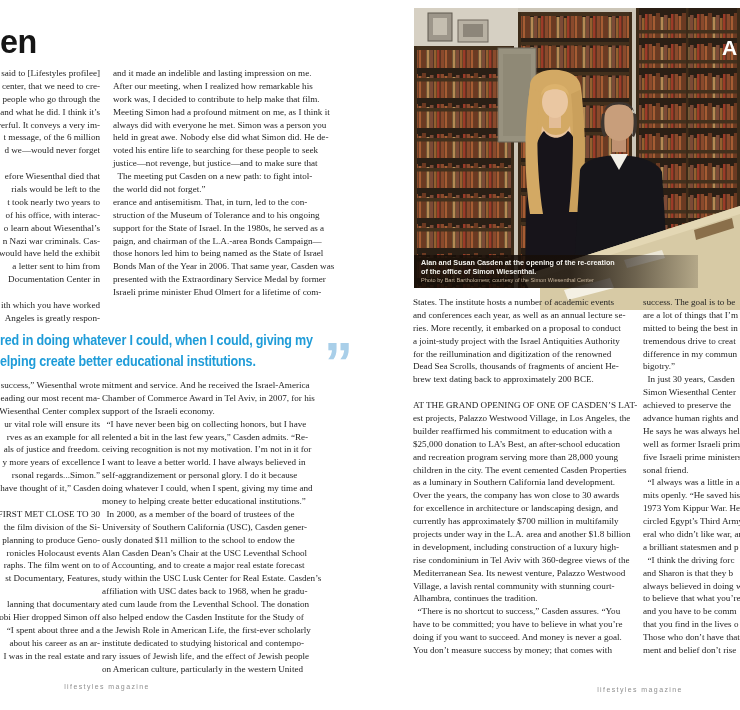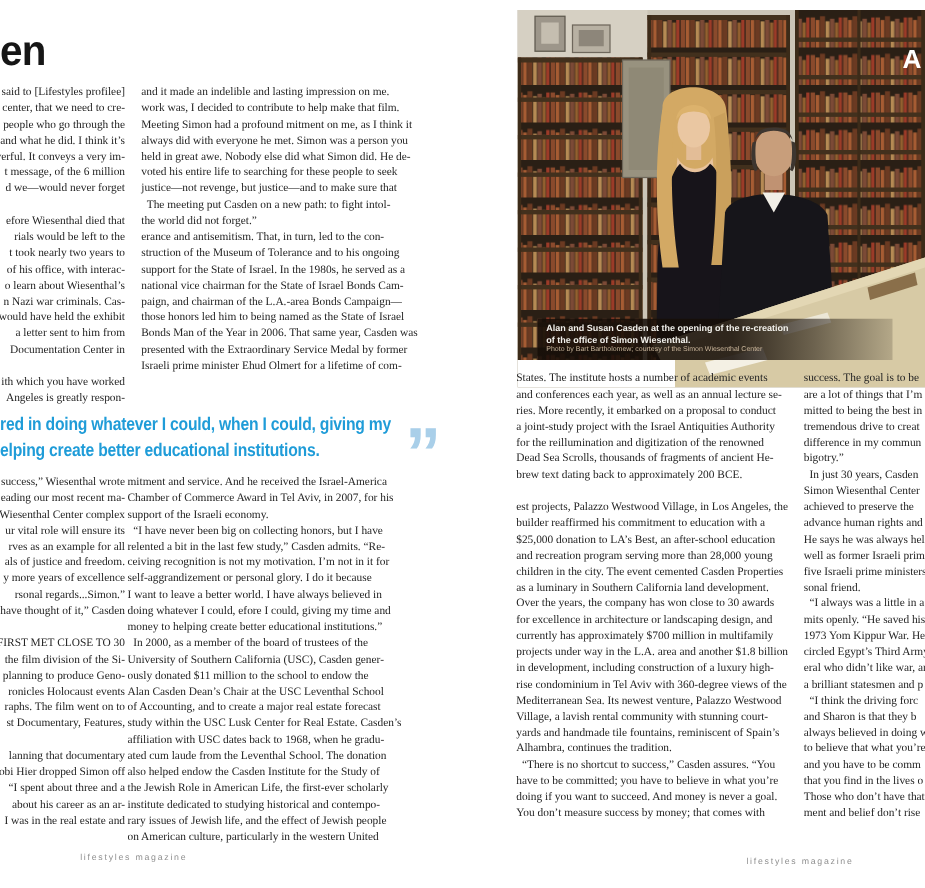--- a/index.html
+++ b/index.html
@@ -22,21 +22,21 @@
       line-height:20.6px;white-space:pre;letter-spacing:-0.2px;
       transform:scaleX(0.86);transform-origin:left top;}
   #quote-mark{left:324px;top:334px;font-family:"Liberation Sans",sans-serif;font-weight:bold;
       font-size:58px;line-height:1;}
   .footer{font-family:"Liberation Sans",sans-serif;font-size:7px;letter-spacing:1.4px;
       color:#8f8f8f;text-align:center;width:150px;white-space:pre}
   #footer-left{left:32px;top:683px}
   #footer-right{left:565px;top:686px}
   #photo{position:absolute;left:414px;top:8px;width:326px;height:302px;overflow:hidden;background:#cbc5b7}
   #photo svg{position:absolute;left:0;top:0}
-  #caption-bar{position:absolute;left:16px;top:247px;width:284px;height:33px;box-sizing:border-box;
+  #caption-bar{position:absolute;left:0;top:247px;width:284px;height:33px;box-sizing:border-box;
       padding:4px 0 0 7px;
       background:linear-gradient(90deg,rgba(22,14,8,0.87) 0%,rgba(22,14,8,0.87) 55%,rgba(22,14,8,0.55) 78%,rgba(22,14,8,0.18) 100%);}
   .cap-line{font-family:"Liberation Sans",sans-serif;font-weight:bold;font-size:7.2px;
       line-height:8.7px;color:#f2f1ec;white-space:pre}
   #credit{font-family:"Liberation Sans",sans-serif;font-size:5.6px;line-height:7.4px;white-space:pre;margin-top:1px}
   #photo-letter{position:absolute;left:308px;top:28px;font-family:"Liberation Sans",sans-serif;
       font-weight:bold;font-size:21px;color:#ffffff}
 </style>
 </head>
 <body>
@@ -60,32 +60,32 @@
     <div class="tl">n Nazi war criminals. Cas-</div>
     <div class="tl">would have held the exhibit</div>
     <div class="tl">a letter sent to him from</div>
     <div class="tl">Documentation Center in</div>
     <div class="tl"></div>
     <div class="tl">ith which you have worked</div>
     <div class="tl">Angeles is greatly respon-</div>
   </div>
 <div id="l-col2-top" class="col">
     <div class="tl">and it made an indelible and lasting impression on me.</div>
+    <div class="tl">After our meeting, when I realized how remarkable his</div>
     <div class="tl">work was, I decided to contribute to help make that film.</div>
     <div class="tl">Meeting Simon had a profound mitment on me, as I think it</div>
     <div class="tl">always did with everyone he met. Simon was a person you</div>
     <div class="tl">held in great awe. Nobody else did what Simon did. He de-</div>
     <div class="tl">voted his entire life to searching for these people to seek</div>
     <div class="tl">justice—not revenge, but justice—and to make sure that</div>
     <div class="tl">  The meeting put Casden on a new path: to fight intol-</div>
     <div class="tl">the world did not forget.”</div>
     <div class="tl">erance and antisemitism. That, in turn, led to the con-</div>
     <div class="tl">struction of the Museum of Tolerance and to his ongoing</div>
     <div class="tl">support for the State of Israel. In the 1980s, he served as a</div>
-    <div class="tl">national vice chairman for the State of Israel Bonds Cam-</div>
     <div class="tl">paign, and chairman of the L.A.-area Bonds Campaign—</div>
     <div class="tl">those honors led him to being named as the State of Israel</div>
     <div class="tl">Bonds Man of the Year in 2006. That same year, Casden was</div>
     <div class="tl">presented with the Extraordinary Service Medal by former</div>
     <div class="tl">Israeli prime minister Ehud Olmert for a lifetime of com-</div>
   </div>
 
 <div id="pullquote" class="abs">
   <div class="pq-line" style="color: rgb(31, 156, 216);">red in doing whatever I could, when I could, giving my</div>
   <div class="pq-line" style="color: rgb(31, 156, 216);">elping create better educational institutions.</div>
@@ -114,25 +114,25 @@
     <div class="tl">obi Hier dropped Simon off</div>
     <div class="tl">“I spent about three and a</div>
     <div class="tl">about his career as an ar-</div>
     <div class="tl">I was in the real estate and</div>
   </div>
 <div id="l-col2-bot" class="col">
     <div class="tl">mitment and service. And he received the Israel-America</div>
     <div class="tl">Chamber of Commerce Award in Tel Aviv, in 2007, for his</div>
     <div class="tl">support of the Israeli economy.</div>
     <div class="tl">  “I have never been big on collecting honors, but I have</div>
-    <div class="tl">relented a bit in the last few study,” Casden admits. “Re-</div>
+    <div class="tl">relented a bit in the last few years,” Casden admits. “Re-</div>
     <div class="tl">ceiving recognition is not my motivation. I’m not in it for</div>
+    <div class="tl">I want to leave a better world. I have always believed in</div>
     <div class="tl">self-aggrandizement or personal glory. I do it because</div>
-    <div class="tl">I want to leave a better world. I have always believed in</div>
-    <div class="tl">doing whatever I could, efore I could, giving my time and</div>
+    <div class="tl">doing whatever I could, when I spent, giving my time and</div>
     <div class="tl">money to helping create better educational institutions.”</div>
     <div class="tl">  In 2000, as a member of the board of trustees of the</div>
     <div class="tl">University of Southern California (USC), Casden gener-</div>
     <div class="tl">ously donated $11 million to the school to endow the</div>
     <div class="tl">Alan Casden Dean’s Chair at the USC Leventhal School</div>
     <div class="tl">of Accounting, and to create a major real estate forecast</div>
     <div class="tl">study within the USC Lusk Center for Real Estate. Casden’s</div>
     <div class="tl">affiliation with USC dates back to 1968, when he gradu-</div>
     <div class="tl">ated cum laude from the Leventhal School. The donation</div>
     <div class="tl">also helped endow the Casden Institute for the Study of</div>
@@ -245,35 +245,35 @@
 
 <div id="r-col1" class="col">
     <div class="tl">States. The institute hosts a number of academic events</div>
     <div class="tl">and conferences each year, as well as an annual lecture se-</div>
     <div class="tl">ries. More recently, it embarked on a proposal to conduct</div>
     <div class="tl">a joint-study project with the Israel Antiquities Authority</div>
     <div class="tl">for the reillumination and digitization of the renowned</div>
     <div class="tl">Dead Sea Scrolls, thousands of fragments of ancient He-</div>
     <div class="tl">brew text dating back to approximately 200 BCE.</div>
     <div class="tl"></div>
+    <div class="tl">AT THE GRAND OPENING OF ONE OF CASDEN’S LAT-</div>
     <div class="tl">est projects, Palazzo Westwood Village, in Los Angeles, the</div>
     <div class="tl">builder reaffirmed his commitment to education with a</div>
     <div class="tl">$25,000 donation to LA’s Best, an after-school education</div>
     <div class="tl">and recreation program serving more than 28,000 young</div>
     <div class="tl">children in the city. The event cemented Casden Properties</div>
     <div class="tl">as a luminary in Southern California land development.</div>
     <div class="tl">Over the years, the company has won close to 30 awards</div>
     <div class="tl">for excellence in architecture or landscaping design, and</div>
     <div class="tl">currently has approximately $700 million in multifamily</div>
     <div class="tl">projects under way in the L.A. area and another $1.8 billion</div>
     <div class="tl">in development, including construction of a luxury high-</div>
     <div class="tl">rise condominium in Tel Aviv with 360-degree views of the</div>
     <div class="tl">Mediterranean Sea. Its newest venture, Palazzo Westwood</div>
     <div class="tl">Village, a lavish rental community with stunning court-</div>
-    <div class="tl">yards and handmade tile fountains, reminiscent of Spain’s</div>
     <div class="tl">Alhambra, continues the tradition.</div>
     <div class="tl">  “There is no shortcut to success,” Casden assures. “You</div>
     <div class="tl">have to be committed; you have to believe in what you’re</div>
     <div class="tl">doing if you want to succeed. And money is never a goal.</div>
     <div class="tl">You don’t measure success by money; that comes with</div>
   </div>
 <div id="r-col2" class="col">
     <div class="tl">success. The goal is to be</div>
     <div class="tl">are a lot of things that I’m</div>
     <div class="tl">mitted to being the best in</div>

